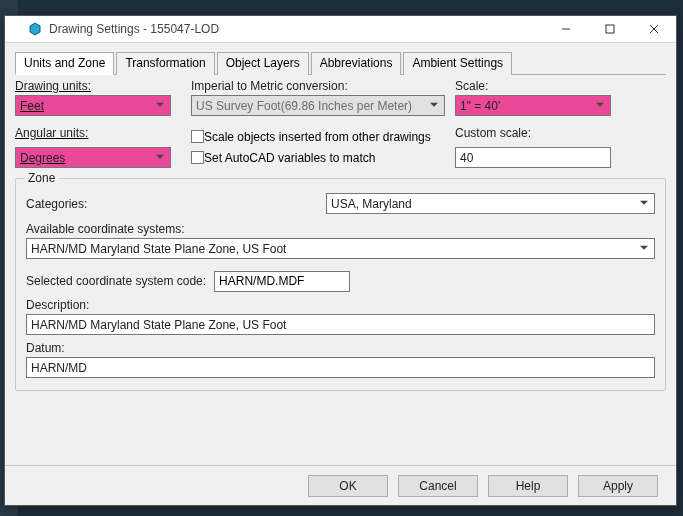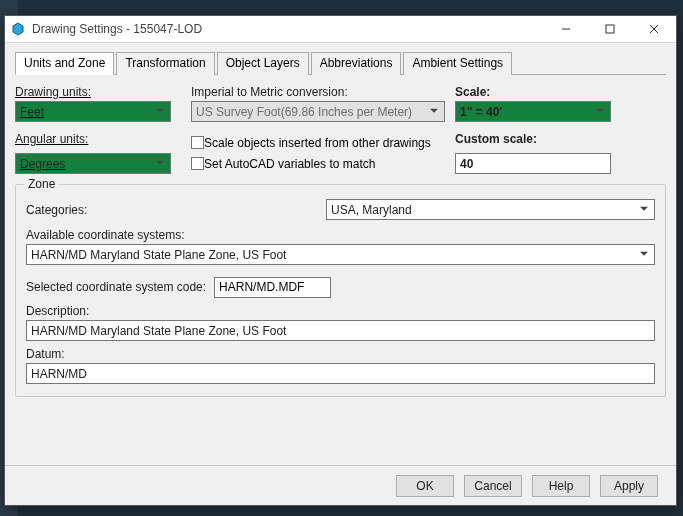--- a/index.html
+++ b/index.html
@@ -5,48 +5,48 @@
 * { box-sizing: border-box; font-family: "Segoe UI", Tahoma, sans-serif; font-size: 12px; }
 body { margin: 0; background: #1a2530; width: 683px; height: 516px; overflow: hidden; position: relative; }
 .bg-dark { position: absolute; inset: 0; background: #1f2e3b; }
 .bg-toolbar { position: absolute; left: 0; top: 0; width: 18px; height: 516px; background: #2a3a48; }
 .dialog {
   position: absolute; left: 4px; top: 15px; width: 673px; height: 491px;
   background: #f0f0f0; border: 1px solid #555; box-shadow: 0 3px 12px rgba(0,0,0,0.4);
 }
 .titlebar {
   height: 27px; background: #fff; display: flex; align-items: center;
-  padding-left: 5px; border-bottom: 1px solid #d8d8d8;
+  padding-left: 22px; border-bottom: 1px solid #d8d8d8;
 }
 .title-icon {
   width: 16px; height: 16px; margin-right: 6px;
   display:flex;align-items:center;justify-content:center;
 }
 .title-text { color: #444; flex: 1; }
 .titlebtns { display: flex; height: 100%; }
 .titlebtn { width: 44px; display:flex;align-items:center;justify-content:center; color:#444; }
 .dialog-body { padding: 8px 10px 0 10px; }
-.tabs { display:flex; border-bottom:1px solid #a9a9a9; margin-bottom:10px; }
+.tabs { display:flex; border-bottom:1px solid #a9a9a9; margin-bottom:4px; }
 .tab {
   padding: 3px 8px 4px 8px; border:1px solid #a9a9a9; border-bottom:none;
   margin-right:2px; background:#f0f0f0; position:relative; top:1px;
 }
 .tab.active { background:#fff; border-bottom:1px solid #fff; }
 .row { display:flex; gap:0; }
 .col1 { width: 176px; text-decoration: underline; }
 .col2 { width: 264px; }
-.col3 { flex:1;font-weight:bold; }
+.col3 { flex:1; }
 .lbl { color:#222; margin-bottom:2px; display:block; }
 .select, .input, .ro {
   width: 100%; height: 21px; border:1px solid #767676;
   background:#fff; padding: 2px 18px 2px 4px; color:#222; position:relative;
   display:flex; align-items:center;
 }
 .ro { background:#fff; }
-.select { background:#15803d; }
+.select { background:#ec4899; }
 .select.disabled { background:#e1e1e1; color:#6d6d6d; }
 .select::after {
   content:""; position:absolute; right:6px; top:50%; transform:translateY(-40%);
   border:4px solid transparent; border-top-color:#444;
 }
 .col1 .select, .col3 .select, .col3 .input { width: 156px; }
 .col2 .select { width: 254px; }
 .chk { display:flex; align-items:center; height:21px; }
 .chkbox { width:13px; height:13px; border:1px solid #767676; background:#fff; }
 .spacer-row { height: 10px; }
@@ -55,29 +55,29 @@
   margin-top:10px; position:relative;
 }
 .zone-title {
   position:absolute; top:-8px; left:8px; background:#f0f0f0; padding:0 4px; color:#222;
 }
 .zone-row { display:flex; align-items:center; margin-bottom:8px; }
 .zone-row .lbl { margin:0; min-width: 0; }
 .catsel { flex:1; }
 .catsel .select { width:100%; }
 .code-row { display:flex; align-items:center; gap:8px; }
-.code-input { width:117px; height:21px; border:1px solid #767676; background:#fff; padding:2px 4px; }
+.code-input { width:136px; height:21px; border:1px solid #767676; background:#fff; padding:2px 4px; }
 .field-block { margin-top:6px; }
 .footer {
   position:absolute; bottom:0; left:0; right:0; height:40px;
   background:#f0f0f0; border-top:1px solid #c9c9c9;
   display:flex; justify-content:flex-end; align-items:center; gap:10px; padding-right:18px;
 }
 .btn {
-  width:58px; height:22px; border:1px solid #adadad; background:#e1e1e1;
+  width:80px; height:22px; border:1px solid #adadad; background:#e1e1e1;
   display:flex; align-items:center; justify-content:center; color:#222;
 }
 .full-select { width:100% !important; background:#fff; border:1px solid #767676; }
 </style>
 </head>
 <body>
 
 <div class="bg-dark"></div>
 <div class="bg-toolbar"></div>
 

